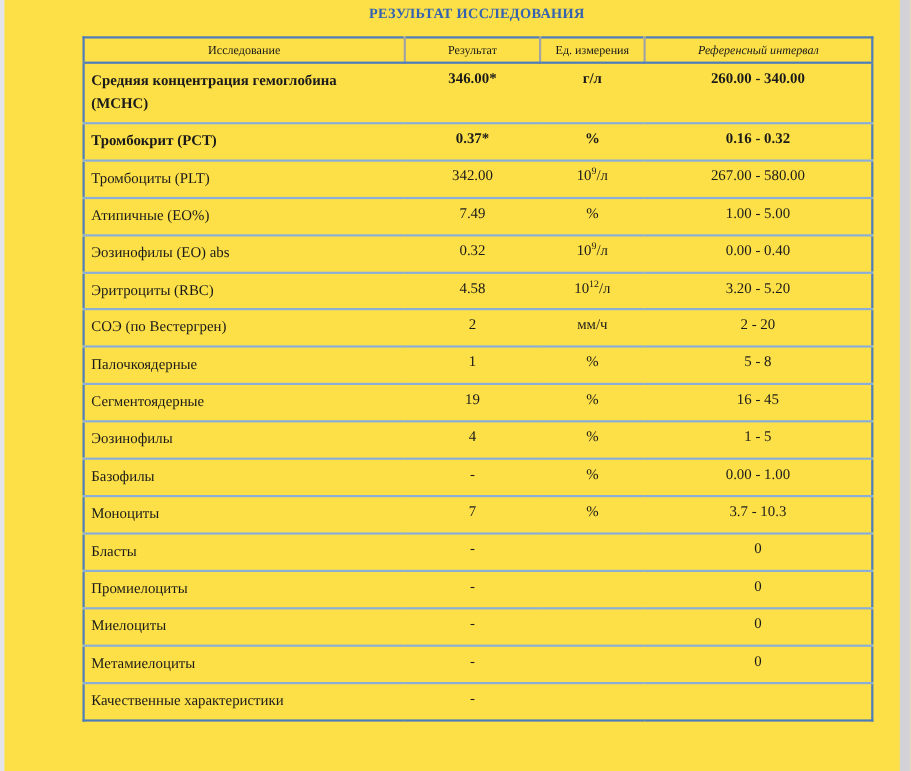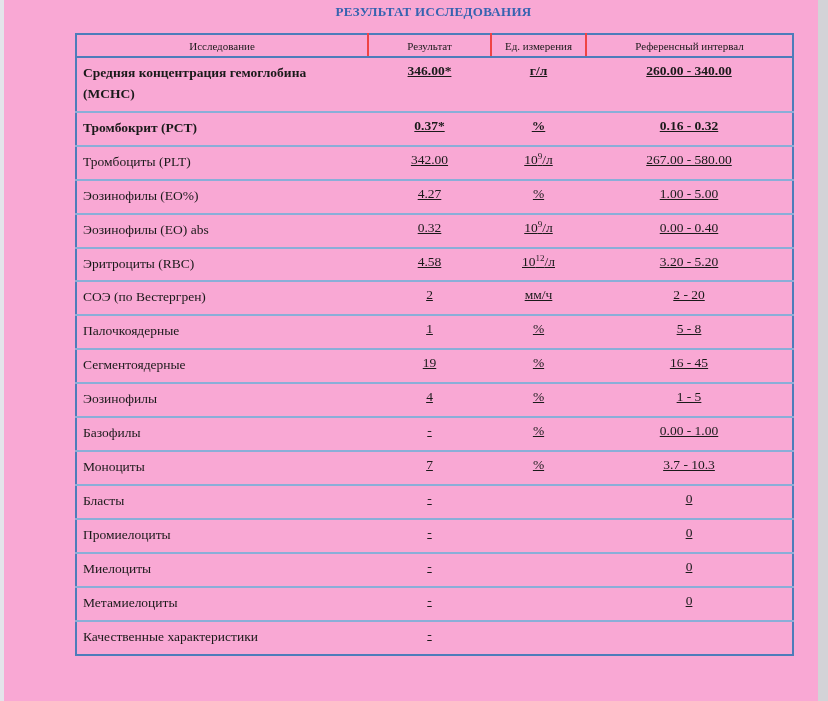--- a/index.html
+++ b/index.html
@@ -4,21 +4,21 @@
 <style>
   * { box-sizing: border-box; }
   html, body {
     margin: 0; padding: 0;
     width: 828px; height: 701px;
     background: #fdfdfd;
     font-family: "Liberation Serif", "DejaVu Serif", serif;
     color: #1a1a1a;
     overflow: hidden;
   }
-  .page { position: relative; width: 828px; height: 701px; background: #f9a8d4; }
+  .page { position: relative; width: 828px; height: 701px; background: #fde047; }
   .edge-left {
     position: absolute; left: 0; top: 0; bottom: 0; width: 4px;
     background: #e4e4ea;
   }
   .edge-right {
     position: absolute; right: 0; top: 0; bottom: 0; width: 10px;
     background: #d3d3d7;
   }
   .doc-title {
     margin: 0 0 0 75px; width: 717px;
@@ -40,33 +40,33 @@
   col.c2 { width: 123px; }
   col.c3 { width: 95px; }
   col.c4 { width: 207px; }
   thead th {
     font-weight: normal;
     font-size: 11px;
     text-align: center;
     vertical-align: middle;
     height: 23px;
     padding: 2px 4px;
-    border-right: 2px solid #ef4444;
+    border-right: 2px solid #a3a3a3;
     border-bottom: 2px solid #4d7cba;
   }
-  thead th:last-child { border-right: none; }
+  thead th:last-child { border-right: none; font-style: italic; }
   tbody td {
     font-size: 13.5px;
     vertical-align: top;
     padding: 5px 6px 6px 6px;
     border-bottom: 2px solid #8aaed8;
   }
   tbody tr:last-child td { border-bottom: none; }
   td.c-name { text-align: left; line-height: 1.55; }
-  td.c-res, td.c-unit, td.c-ref { text-align: center; text-decoration: underline; }
+  td.c-res, td.c-unit, td.c-ref { text-align: center; }
   tr.flagged td { font-weight: bold; }
   .nm, .nm2 { display: block; }
   sup.u-sup { font-size: 9px; line-height: 0; }
 </style>
 </head>
 <body>
 
 <div class="page">
   <div class="edge-left"></div>
 
@@ -119,24 +119,24 @@
     </td>
     <td class="c-res">342.00</td>
     <td class="c-unit">
       <span class="u-pre">10</span><sup class="u-sup">9</sup><span class="u-post">/л</span>
     </td>
     <td class="c-ref">267.00 - 580.00</td>
   </tr>
 
   <tr>
     <td class="c-name">
-      <span class="nm">Эозинофилы (EO%)</span>
-
-    </td>
-    <td class="c-res">4.27</td>
+      <span class="nm">Атипичные (EO%)</span>
+
+    </td>
+    <td class="c-res">7.49</td>
     <td class="c-unit">
       <span class="u-pre">%</span>
     </td>
     <td class="c-ref">1.00 - 5.00</td>
   </tr>
 
   <tr>
     <td class="c-name">
       <span class="nm">Эозинофилы (EO) abs</span>
 

